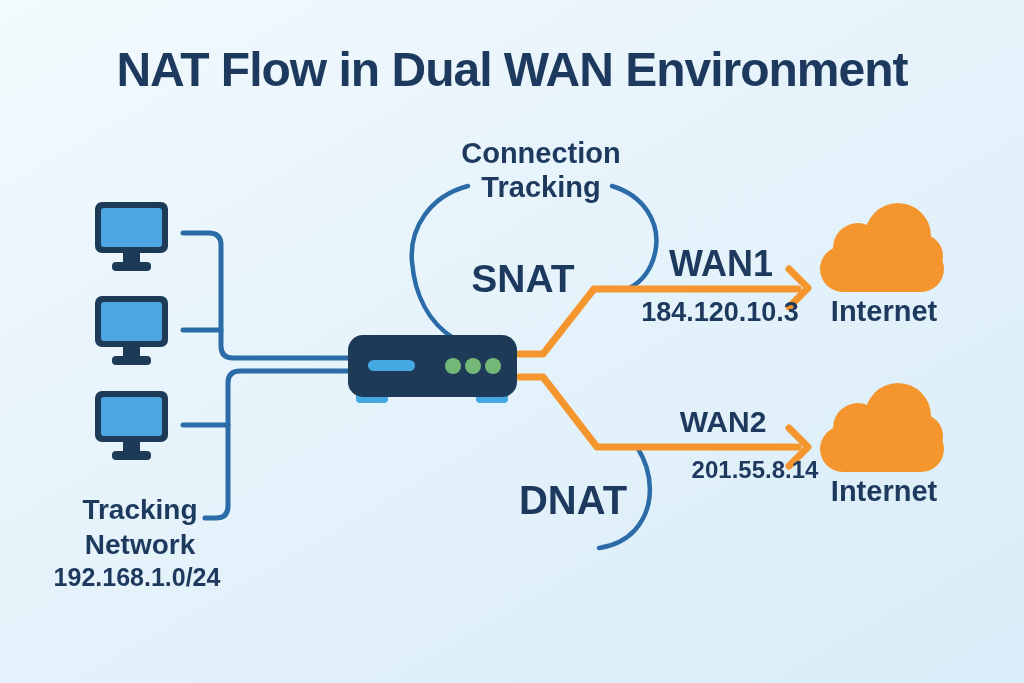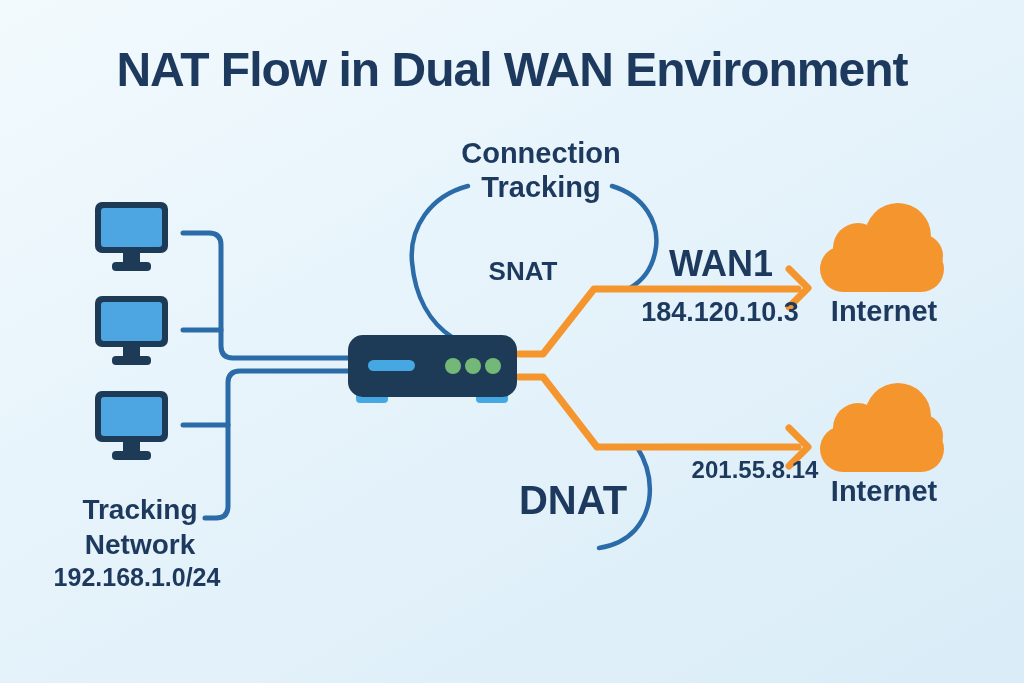--- a/index.html
+++ b/index.html
@@ -28,21 +28,21 @@
     line-height: 1.18;
   }
   .lbl span { display: block; }
   .title {
     left: 50%;
     top: 42px;
     font-size: 48px;
     letter-spacing: -1px;
   }
   .tracking-label { left: 541px; top: 136px; font-size: 29px; line-height: 34px; }
-  .snat-label     { left: 523px; top: 256px; font-size: 26px; }
+  .snat-label     { left: 523px; top: 256px; font-size: 39px; }
   .dnat-label     { left: 573px; top: 477px; font-size: 40px; }
   .router-label   { left: 431px; top: 417px; font-size: 30px; }
   .wan1-label     { left: 721px; top: 243px; font-size: 36px; }
   .wan1-ip        { left: 720px; top: 297px; font-size: 27px; }
   .internet-1     { left: 884px; top: 294px; font-size: 29px; }
   .wan2-label     { left: 723px; top: 404px; font-size: 30px; }
   .wan2-ip        { left: 755px; top: 456px; font-size: 24px; }
   .internet-2     { left: 884px; top: 474px; font-size: 29px; }
   .internal-label { left: 140px; top: 492px; font-size: 28px; line-height: 35px; }
   .subnet-label   { left: 137px; top: 563px; font-size: 25px; }
@@ -114,20 +114,21 @@
   <div class="lbl title">NAT Flow in Dual WAN Environment</div>
 
   <div class="lbl snat-label">SNAT</div>
   <div class="lbl dnat-label">DNAT</div>
 
 
   <div class="lbl wan1-label">WAN1</div>
   <div class="lbl wan1-ip">184.120.10.3</div>
   <div class="lbl internet-1">Internet</div>
 
+  <div class="lbl wan2-label">WAN2</div>
   <div class="lbl wan2-ip">201.55.8.14</div>
   <div class="lbl internet-2">Internet</div>
 
   <div class="lbl internal-label">
     <span>Tracking</span>
     <span>Network</span>
   </div>
   <div class="lbl subnet-label">192.168.1.0/24</div>
 
 </div>

